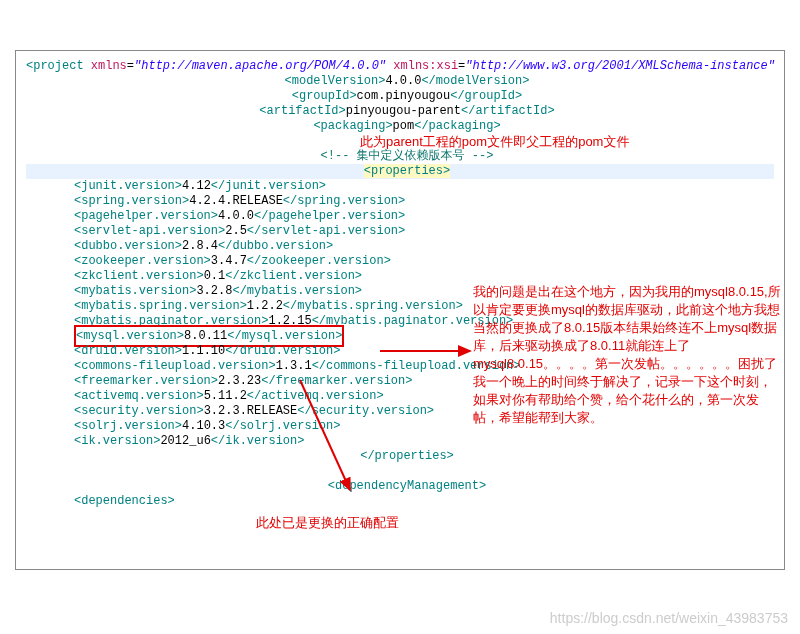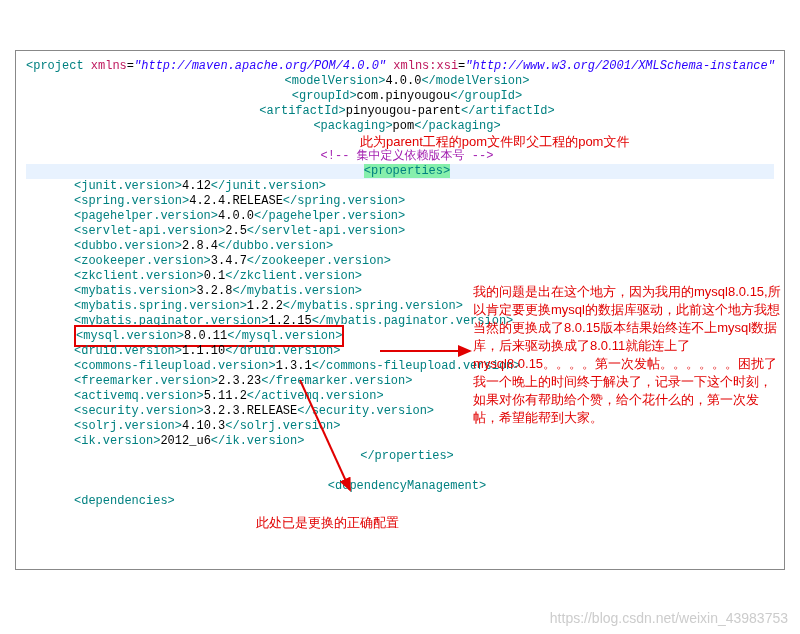--- a/index.html
+++ b/index.html
@@ -21,22 +21,22 @@
       border: 1px solid #888;
       background: #fff;
       padding: 8px 10px;
       overflow: hidden;
     }
     .line { white-space: pre; line-height: 15px; height: 15px; }
     .tag { color: #008080; margin-top: 47px; }
     .attr-name { color: #be185d; }
     .attr-val { color: #2a00ff; font-style: italic; }
     .text-val { color: #000; }
-    .comment { color: #a21caf; }
-    .bg-line { background: #86efac; display: inline; }
+    .comment { color: #0f766e; }
+    .bg-line { background: #fef9c3; display: inline; }
     .cursor-line { background: #e8f2fe; }
     .indent1 { padding-left: 14px; text-align: center; }
     .indent2 { padding-left: 48px; }
     .red-box {
       border: 2px solid #e10000;
       display: inline;
       padding: 2px 0px;
     }
     .annotation {
       position: absolute;

